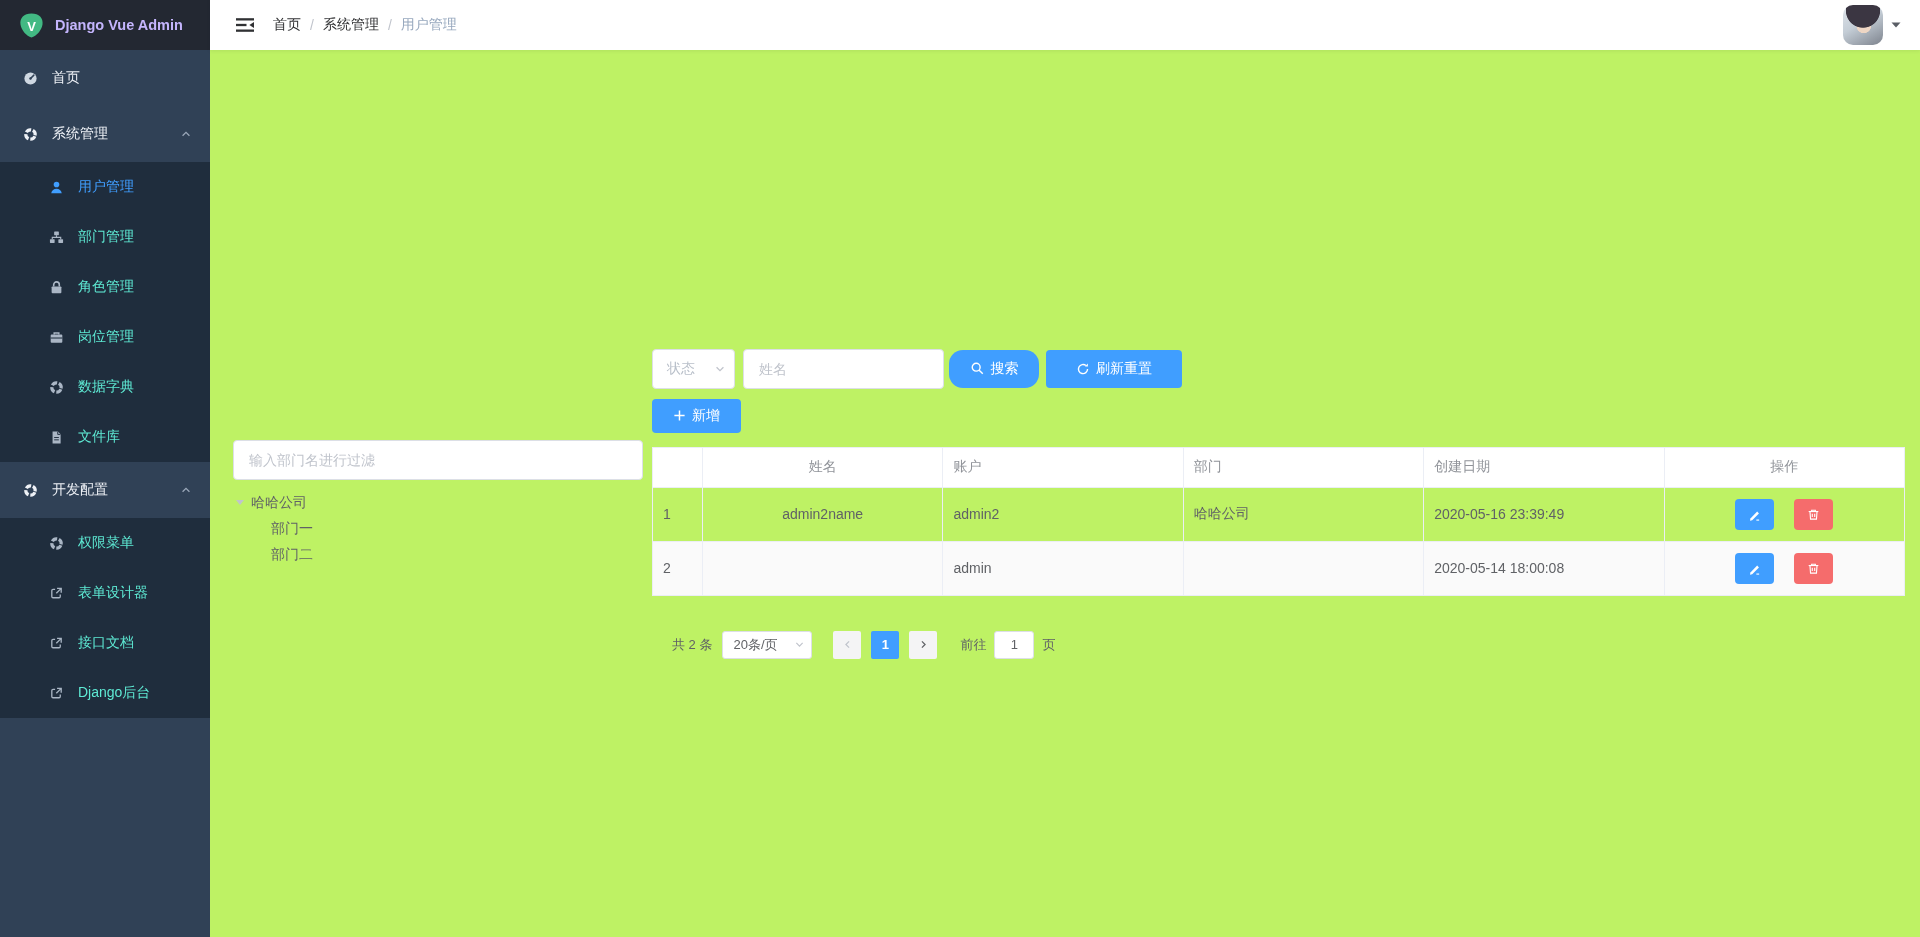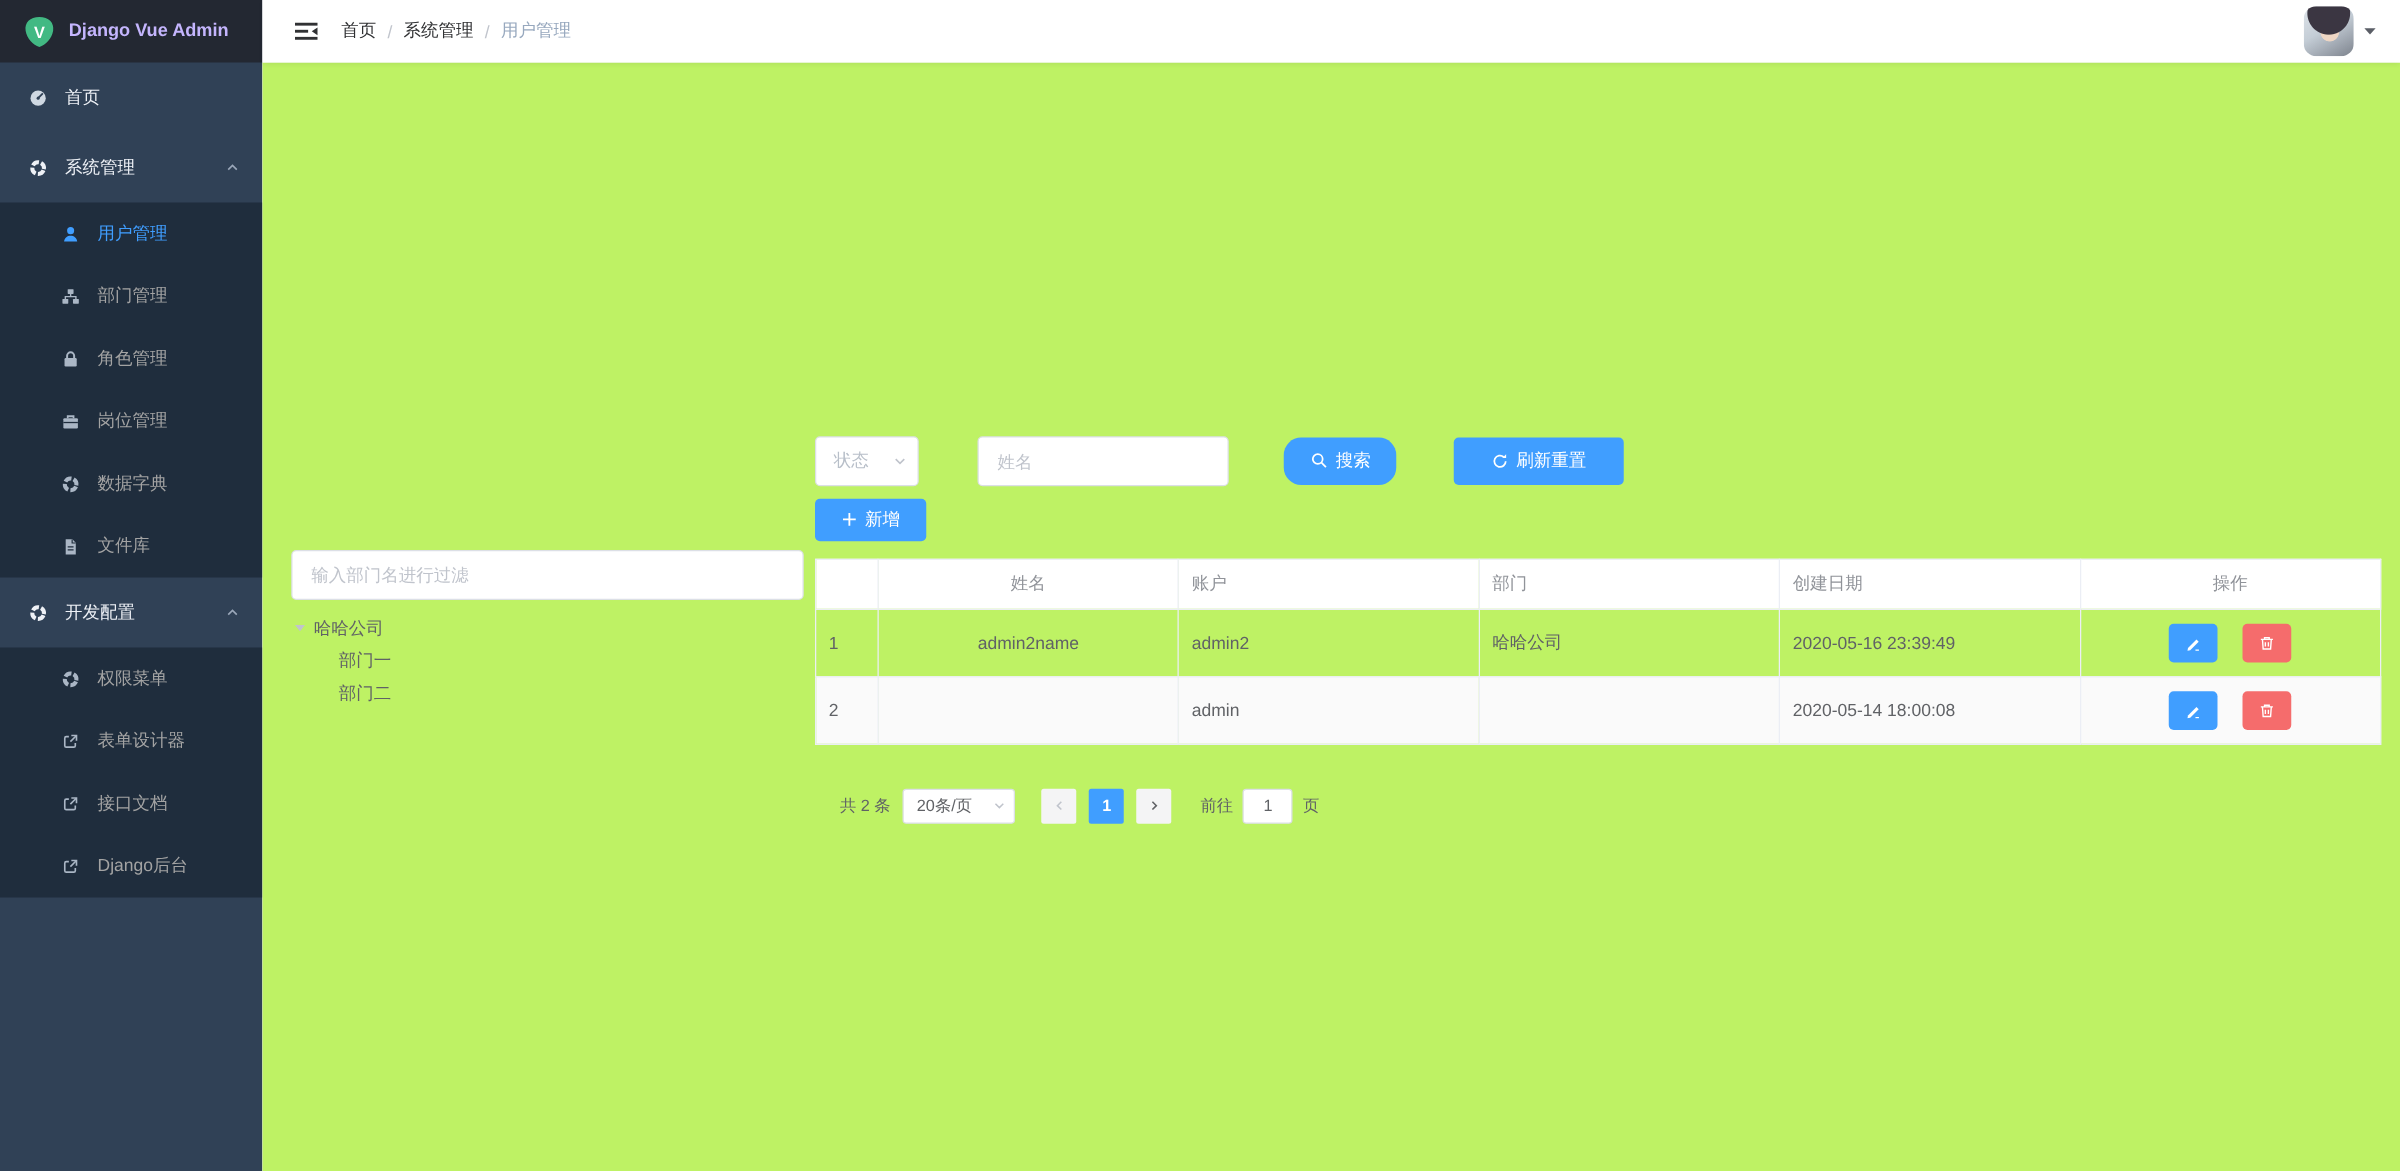--- a/index.html
+++ b/index.html
@@ -15,21 +15,21 @@
   
   .sidebar { width: 210px; min-width: 210px; height: 937px; background: #304156; display: flex; flex-direction: column; }
   .logo-bar { height: 50px; background: #232832; display: flex; align-items: center; padding-left: 18px; gap: 10px; }
   .logo-title { color: #c4b5fd; font-weight: bold; font-size: 14.5px; white-space: nowrap; }
   .menu { flex: 1; }
   .menu-item { height: 56px; display: flex; align-items: center; padding: 0 18px 0 22px; color: #eef1f6; font-size: 14px; cursor: pointer; }
   .menu-item .mi-icon { width: 16px; display: flex; justify-content: center; color: #cfd8e2; }
   .menu-item .mi-label { margin-left: 14px; flex: 1; white-space: nowrap; }
   .menu-item .mi-arrow { color: #9aa7b9; display: flex; }
   .submenu { background: #1f2d3d; }
-  .submenu .menu-item { height: 50px; padding-left: 48px; color: #a3a3a3; }
+  .submenu .menu-item { height: 50px; padding-left: 48px; color: #5eead4; }
   .submenu .menu-item .mi-icon { color: #aab6c5; }
   .submenu .menu-item.active { color: #409EFF; }
   .submenu .menu-item.active .mi-icon { color: #409EFF; }
 
   
   .main { flex: 1; display: flex; flex-direction: column; background: #fff; }
   .topbar { height: 50px; display: flex; align-items: center; padding: 0 18px 0 15px; background: #fff; box-shadow: 0 1px 4px rgba(0,21,41,.08); position: relative; z-index: 5; }
   .hamburger { padding: 5px 10px; display: flex; align-items: center; cursor: pointer; }
   .breadcrumb { margin-left: 8px; display: flex; align-items: center; font-size: 14px; }
   .crumb-link { color: #303133; cursor: pointer; }
@@ -51,21 +51,21 @@
   .left-pane { width: 410px; min-width: 410px; }
   .text-input { height: 40px; width: 100%; border: 1px solid #dcdfe6; border-radius: 4px; padding: 0 15px; font-size: 14px; color: #606266; outline: none; font-family: inherit; }
   .text-input::placeholder { color: #c0c4cc; }
   .tree { margin-top: 10px; font-size: 14px; color: #606266; }
   .tree-node { height: 26px; display: flex; align-items: center; padding-left: 2px; cursor: pointer; }
   .tree-caret { display: flex; margin-right: 6px; }
   .tree-children .tree-node { padding-left: 38px; }
 
   
   .right-pane { flex: 1; margin-left: 9px; }
-  .filter-row { display: flex; align-items: center; gap: 39px; }
+  .filter-row { display: flex; align-items: center; }
   .select-box { height: 40px; border: 1px solid #dcdfe6; border-radius: 4px; display: flex; align-items: center; justify-content: space-between; padding: 0 8px 0 14px; background: #fff; cursor: pointer; }
   .select-status { width: 83px; margin-right: 8px; }
   .select-placeholder { color: #b8bfc9; }
   .input-name { width: 201px; margin-right: 5px; }
   .btn { display: inline-flex; align-items: center; justify-content: center; gap: 6px; border: none; border-radius: 4px; background: #409EFF; color: #fff; font-size: 14px; cursor: pointer; font-family: inherit; }
   .btn-search { width: 90px; height: 38px; margin-left: 0; margin-right: 7px; border-radius: 14px; }
   .btn-reset { width: 136px; height: 38px; }
   .btn-add { width: 89px; height: 34px; margin-top: 10px; }
 
   

